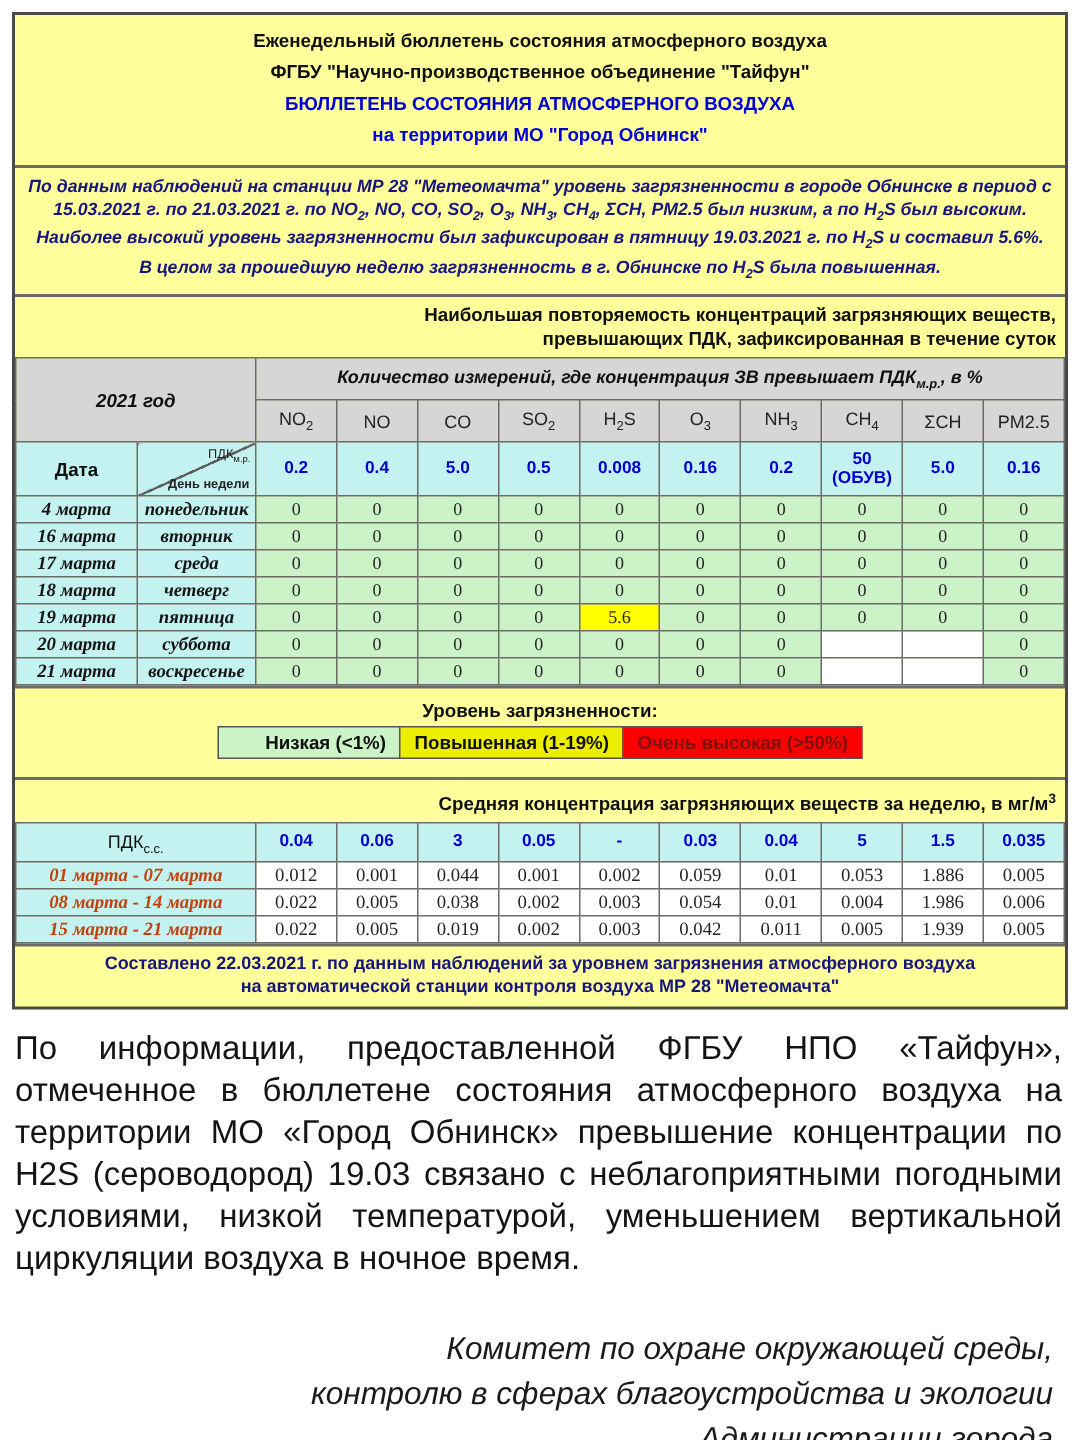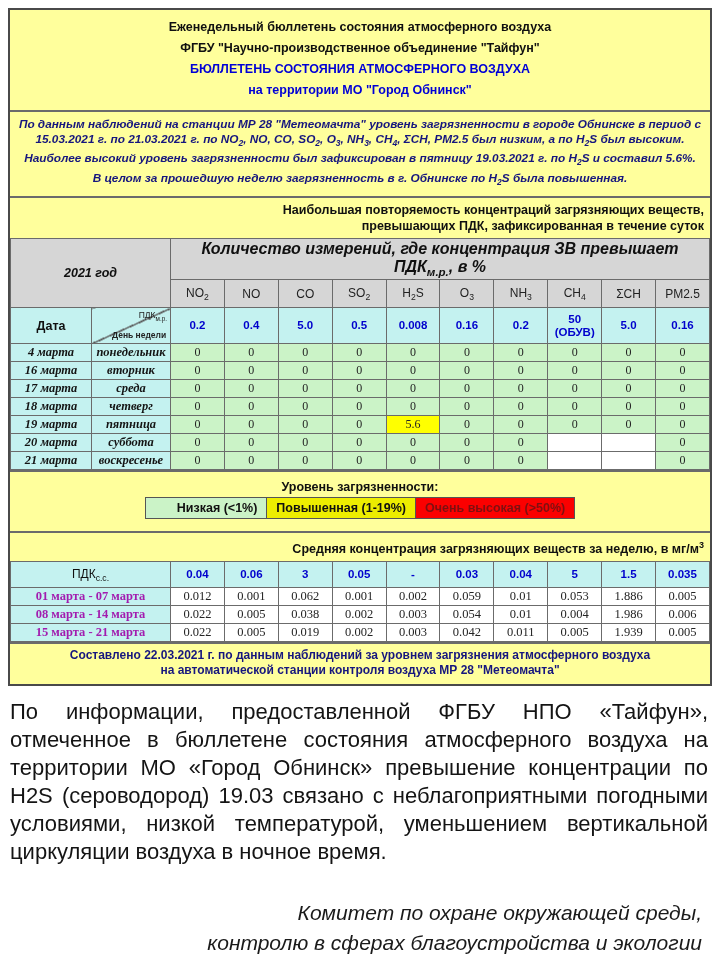--- a/index.html
+++ b/index.html
@@ -41,21 +41,21 @@
   table { width: 100%; border-collapse: collapse; table-layout: fixed; }
   td, th { border: 1px solid #6b6b6b; text-align: center; vertical-align: middle; padding: 1px 2px; }
 
   .grey  { background: #d6d6d6; }
   .cyan  { background: #c4f2f0; }
   .green { background: #cbf3c7; }
   .hl    { background: #ffff00; }
   .blank { background: #ffffff; }
 
   .year-cell { font-weight: bold; font-style: italic; font-size: 12.5px; color: #101010; }
-  .measure-header { font-weight: bold; font-style: italic; font-size: 16px; color: #101010; height: 28px; }
+  .measure-header { font-weight: bold; font-style: italic; font-size: 12px; color: #101010; height: 28px; }
   .measure-header sub { font-size: 0.72em; }
   .gas-cell { font-size: 12px; color: #222; height: 28px; font-weight: normal; }
   .gas-cell sub { font-size: 0.72em; }
 
   .date-label { font-weight: bold; font-size: 12.5px; color: #101010; }
   .pdk-val { font-weight: bold; font-size: 11.5px; color: #0000cd; line-height: 13px; }
   .pdk-row td { height: 36px; }
 
   .diag-cell { position: relative; padding: 0;
     background:
@@ -82,21 +82,21 @@
   .legend-item.low  { background: #cbf3c7; color: #101010; border-left: 1px solid #555; margin-left: 0; padding-left: 31px; }
   .legend-item.elev { background: #eded00; color: #101010; }
   .legend-item.high { background: #f8c795; color: #101010; }
   .legend-item.vhigh{ background: #fb0000; color: #7e1010; text-align: center; }
 
   
   .pdkcc-label { font-size: 12px; color: #101010; font-weight: normal; }
   .pdkcc-label sub { font-size: 0.72em; }
   .pdkcc-row td { height: 26px; }
   .week-row td { height: 17px; }
-  .week-label { font-family: "Liberation Serif", serif; font-weight: bold; font-size: 12.5px; color: #a21caf; background: #c4f2f0; }
+  .week-label { font-family: "Liberation Serif", serif; font-weight: bold; font-style: italic; font-size: 12.5px; color: #c2410c; background: #c4f2f0; }
   .week-val { font-family: "Liberation Serif", serif; font-size: 12.5px; color: #242424; background: #ffffff; }
 
   
   .bulletin-footer {
     border-top: 2px solid #6b6b6b;
     padding: 4px 6px 6px;
     text-align: center; font-weight: bold;
     font-size: 12px; line-height: 15px; color: #16167e;
   }
 
@@ -315,21 +315,21 @@
         <td class="cyan pdk-val">0.03</td>
         <td class="cyan pdk-val">0.04</td>
         <td class="cyan pdk-val">5</td>
         <td class="cyan pdk-val">1.5</td>
         <td class="cyan pdk-val">0.035</td>
       </tr>
       <tr class="week-row">
         <td class="week-label">01 марта - 07 марта</td>
         <td class="week-val">0.012</td>
         <td class="week-val">0.001</td>
-        <td class="week-val">0.062</td>
+        <td class="week-val">0.044</td>
         <td class="week-val">0.001</td>
         <td class="week-val">0.002</td>
         <td class="week-val">0.059</td>
         <td class="week-val">0.01</td>
         <td class="week-val">0.053</td>
         <td class="week-val">1.886</td>
         <td class="week-val">0.005</td>
       </tr>
       <tr class="week-row">
         <td class="week-label">08 марта - 14 марта</td>

